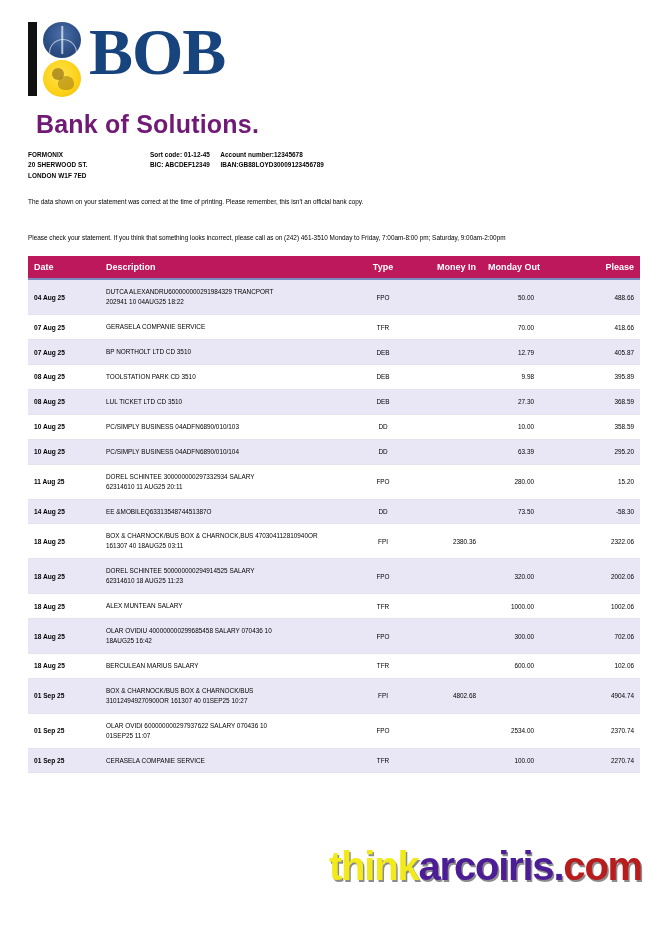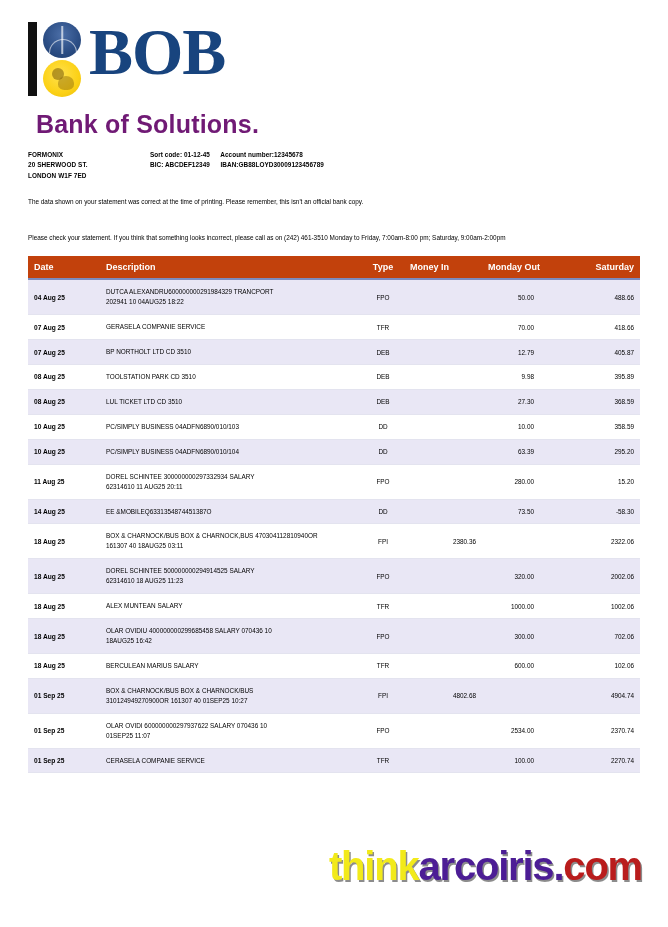--- a/index.html
+++ b/index.html
@@ -72,29 +72,29 @@
   .addr { width: 122px; font-weight: 700; letter-spacing: .1px; }
   .acct { font-weight: 700; letter-spacing: .05px; }
   .acct .lbl-gap { display: inline-block; width: 7px; }
 
   .note { font-size: 6.4px; margin-top: 16px; line-height: 1.5; }
   .note.second { margin-top: 26px; }
 
   
   table { width: 100%; border-collapse: collapse; margin-top: 14px; }
   thead th {
-    background: #c2410c; color: #fff;
+    background: #be185d; color: #fff;
     font-size: 9px; font-weight: 700;
     padding: 6px 0 6px 0; text-align: left;
     border-bottom: 2px solid #7c8bbf;
   }
   th.c-date { padding-left: 6px; width: 78px; }
   th.c-desc { width: 250px; }
   th.c-type { width: 54px; text-align: center; }
-  th.c-in   { width: 66px; text-align: left; }
+  th.c-in   { width: 66px; text-align: right; }
   th.c-out  { width: 72px; text-align: right; padding-right: 8px; }
   th.c-bal  { text-align: right; padding-right: 6px; }
 
   tbody td {
     font-size: 6.4px; padding: 7px 0; vertical-align: middle;
     border-bottom: 1px solid #e3e3ef;
   }
   tbody tr.alt td { background: #e9e7f5; }
   tbody tr td.t-date { font-weight: 700; padding-left: 6px; font-size: 6.6px; }
   tbody td.t-desc { padding-right: 10px; line-height: 1.55; }
@@ -159,21 +159,21 @@
   <div class="note second">Please check your statement. If you think that something looks incorrect, please call as on (242) 461-3510 Monday to Friday, 7:00am-8:00 pm; Saturday, 9:00am-2:00pm</div>
 
   <table>
     <thead>
       <tr>
         <th class="c-date">Date</th>
         <th class="c-desc">Description</th>
         <th class="c-type">Type</th>
         <th class="c-in">Money In</th>
         <th class="c-out">Monday Out</th>
-        <th class="c-bal">Saturday</th>
+        <th class="c-bal">Please</th>
       </tr>
     </thead>
     <tbody id="tx-body">
         <tr class="alt">
           <td class="t-date">04 Aug 25</td>
           <td class="t-desc">
             <div>DUTCA ALEXANDRU600000000291984329 TRANCPORT</div>
             <div>202941 10 04AUG25 18:22</div>
           </td>
           <td class="t-type">FPO</td>

